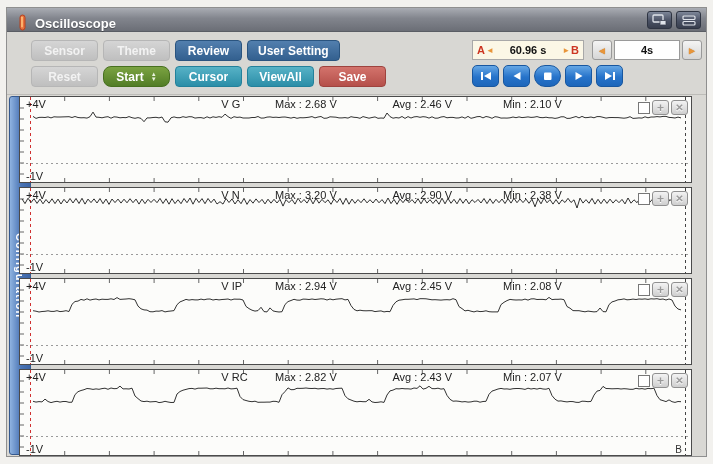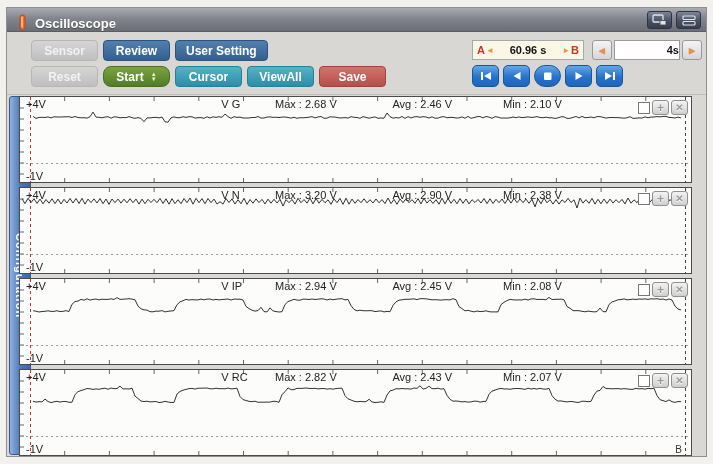--- a/index.html
+++ b/index.html
@@ -40,21 +40,21 @@
   .ab-box { width:112px; height:20px; background:#fbf7e6; border:1px solid #a8a8a8;
             display:flex; align-items:center; padding:0 4px; font-size:11px; cursor:pointer; }
   .ab-a, .ab-b { color:#cc3522; font-weight:bold; font-size:11px; }
   .tri { color:#e8953a; font-size:8px; padding:0 1px; }
   .ab-value { flex:1; text-align:center; font-weight:bold; color:#111; }
   .spin-btn { width:20px; height:20px; border:1px solid #999; border-radius:3px;
               background:linear-gradient(#f4f4f4,#d6d6d6); color:#e8953a;
               font-size:10px; display:flex; align-items:center; justify-content:center;
               cursor:pointer; text-shadow:0 0 1px #a86a20; }
   .tb-box { width:66px; height:20px; margin:0 2px; background:#fff; border:1px solid #9a9a9a;
-            font-size:11px; font-weight:bold; color:#111; text-align:right; line-height:18px; cursor:pointer; }
+            font-size:11px; font-weight:bold; color:#111; text-align:center; line-height:18px; cursor:pointer; }
   .gap8 { width:8px; }
   .rc-row2 { display:flex; gap:4px; margin-top:5px; }
   .tr-btn { width:27px; height:22px; border:1px solid #1857a0; border-radius:5px;
             background:linear-gradient(#66a7e5,#2673ca 55%,#1d66ba);
             display:flex; align-items:center; justify-content:center; cursor:pointer; }
   .tr-stop { border-radius:11px; }
 
   
   .main { position:absolute; left:0; top:88px; right:0; bottom:0; }
   .side-tab { position:absolute; left:2px; top:0; width:22px; height:359px;
@@ -109,20 +109,23 @@
         </svg>
       </div>
     </div>
   </div>
 
   <div class="toolbar">
     <div class="btn-rows" id="btn-rows">
         <div class="btn-row">
           <button class="tb-btn s-disabled">
             <span>Sensor</span>
+          </button>
+          <button class="tb-btn s-disabled">
+            <span>Theme</span>
           </button>
           <button class="tb-btn s-blue">
             <span>Review</span>
           </button>
           <button class="tb-btn s-blue">
             <span>User Setting</span>
           </button>
         </div>
         <div class="btn-row">
           <button class="tb-btn s-disabled">

